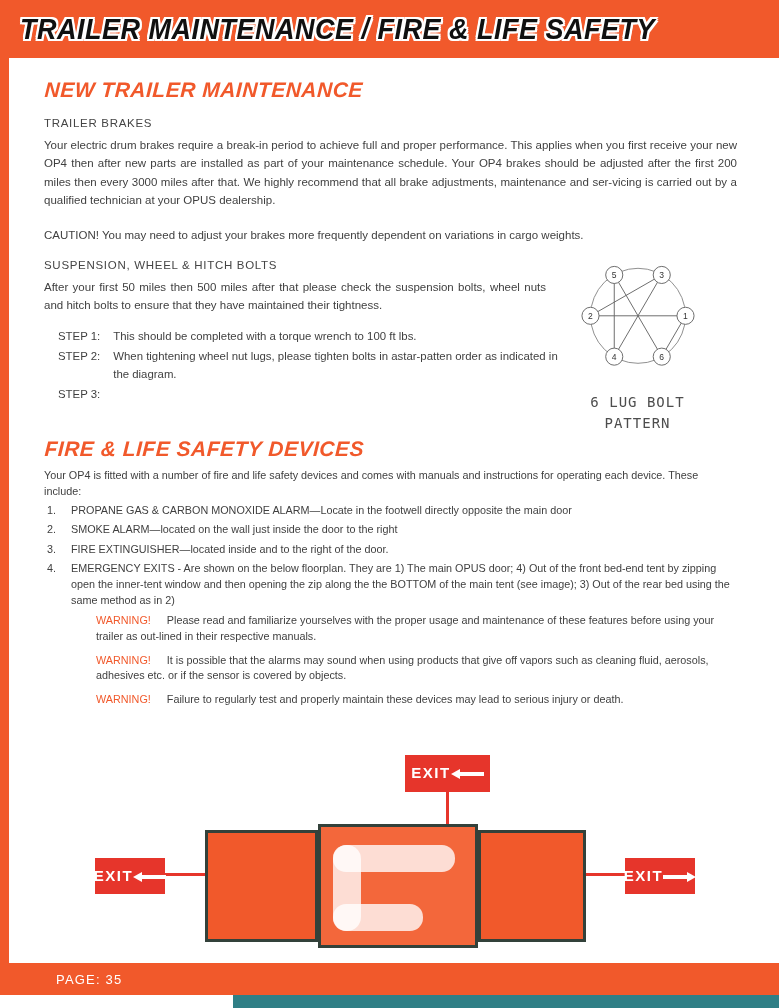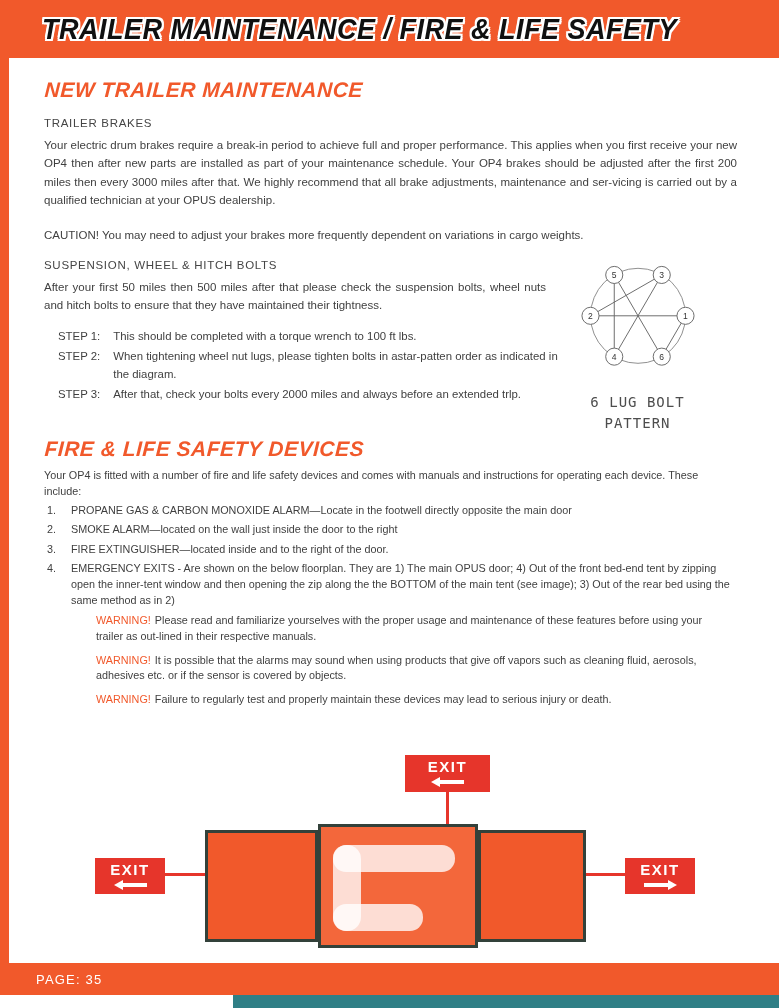--- a/index.html
+++ b/index.html
@@ -10,21 +10,21 @@
   }
   *{box-sizing:border-box;}
   body{margin:0;background:#fff;}
   .page{
     position:relative;width:779px;height:1008px;background:#fff;overflow:hidden;
     font-family:"Liberation Sans",sans-serif;color:var(--body-text);
   }
   .left-stripe{position:absolute;left:0;top:0;width:9px;height:100%;background:var(--orange);z-index:0;}
 
   
-  .header{position:relative;height:58px;background:var(--orange);display:flex;align-items:center;padding-left:42px;z-index:2;}
+  .header{position:relative;height:58px;background:var(--orange);display:flex;align-items:center;padding-left:20px;z-index:2;}
   .header-title{
     font-size:27px;font-weight:bold;font-style:italic;letter-spacing:0.5px;color:#101010;white-space:nowrap;
     transform:scaleY(1.12);transform-origin:left center;
     text-shadow:-2px -2px 0 #fff,2px -2px 0 #fff,-2px 2px 0 #fff,2px 2px 0 #fff,0 -2px 0 #fff,0 2px 0 #fff,-2px 0 0 #fff,2px 0 0 #fff;
   }
 
   main{position:relative;z-index:1;padding:0 42px 0 44px;}
   .brush{
     color:var(--orange);font-style:italic;font-weight:bold;font-size:21px;letter-spacing:0.5px;
     margin:20px 0 6px;transform:skewX(-3deg);transform-origin:left bottom;
@@ -43,38 +43,38 @@
   .lug-diagram{position:absolute;left:560px;top:252px;width:155px;text-align:center;}
   .lug-caption{font-family:"DejaVu Sans Mono",monospace;font-size:14px;letter-spacing:1px;color:#4d4d4d;line-height:1.5;margin-top:16px;}
 
   
   .safety-intro{font-size:10.8px;line-height:1.5;margin:6px 0 3px;}
   .list-item{display:flex;font-size:10.8px;line-height:1.5;margin-bottom:3px;}
   .list-num{width:27px;flex:none;padding-left:3px;}
   .list-text{flex:1;}
   .warnings{margin:5px 0 0 52px;padding-right:6px;}
   .warning{font-size:10.8px;line-height:1.45;margin-bottom:8px;}
-  .warning-label{color:var(--orange);margin-right:4px;}
+  .warning-label{color:var(--orange);margin-right:16px;}
 
   
   .floorplan{position:absolute;left:0;top:752px;width:779px;height:210px;z-index:1;}
   .fp-box{position:absolute;background:var(--orange);border:3px solid #33413A;}
   .fp-box.mid{background:#F3673B;}
   .fp-shape{position:absolute;background:rgba(255,255,255,0.78);border-radius:13px;}
   .fp-line{position:absolute;background:var(--exit-red);}
-  .exit-sign{position:absolute;background:var(--exit-red);display:flex;flex-direction:column;align-items:center;justify-content:center;z-index:3;}
+  .exit-sign{position:absolute;background:var(--exit-red);display:flex;flex-direction:row;align-items:center;justify-content:center;z-index:3;}
   .exit-text{color:#fff;font-weight:bold;font-size:15px;letter-spacing:1.5px;line-height:1.1;}
   .exit-arrow{display:flex;align-items:center;height:11px;margin-top:1px;}
   .exit-arrow .head{width:0;height:0;border-top:5px solid transparent;border-bottom:5px solid transparent;}
   .exit-arrow.left .head{border-right:9px solid #fff;}
   .exit-arrow.right .head{border-left:9px solid #fff;}
   .exit-arrow .shaft{width:24px;height:4px;background:#fff;}
 
   
-  .footer{position:absolute;left:0;bottom:13px;height:32px;width:100%;background:var(--orange);display:flex;align-items:center;padding-left:36px;z-index:2;}
+  .footer{position:absolute;left:0;bottom:13px;height:32px;width:100%;background:var(--orange);display:flex;align-items:center;padding-left:56px;z-index:2;}
   .footer-text{color:#fff;font-size:13px;letter-spacing:1.2px;}
   .bottom-bar{position:absolute;bottom:0;left:0;width:100%;height:13px;background:#fff;z-index:2;}
   .bottom-thumb{position:absolute;bottom:0;left:233px;right:0;height:13px;background:var(--teal);}
 </style>
 </head>
 <body>
 
 <div class="page">
   <div class="left-stripe"></div>
 
@@ -96,21 +96,20 @@
       <div class="step">
         <span class="step-label">STEP 1:</span>
         <span>This should be completed with a torque wrench to 100 ft lbs.</span>
       </div>
       <div class="step">
         <span class="step-label">STEP 2:</span>
         <span>When tightening wheel nut lugs, please tighten bolts in astar-patten order as indicated in the diagram.</span>
       </div>
       <div class="step">
         <span class="step-label">STEP 3:</span>
-        <span>After that, check your bolts every 2000 miles and always before an extended  trlp.</span>
       </div>
     </div>
 
 
     <h2 class="brush second">FIRE &amp; LIFE SAFETY DEVICES</h2>
     <p class="safety-intro">Your OP4 is fitted with a number of fire and life safety devices and comes with manuals and instructions for operating each device. These include:</p>
 
     <div>
       <div class="list-item">
         <span class="list-num">1.</span>

